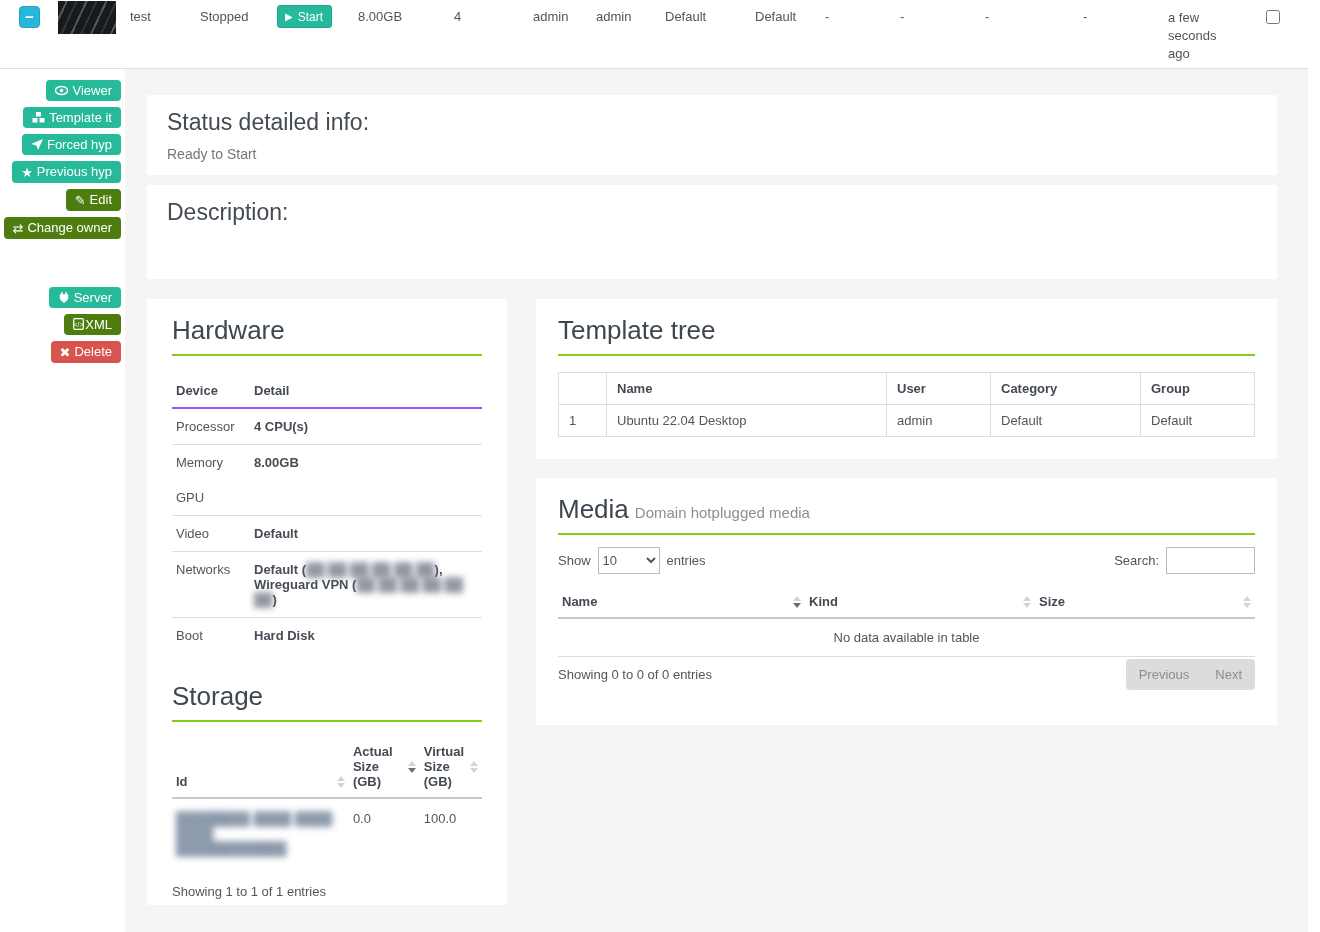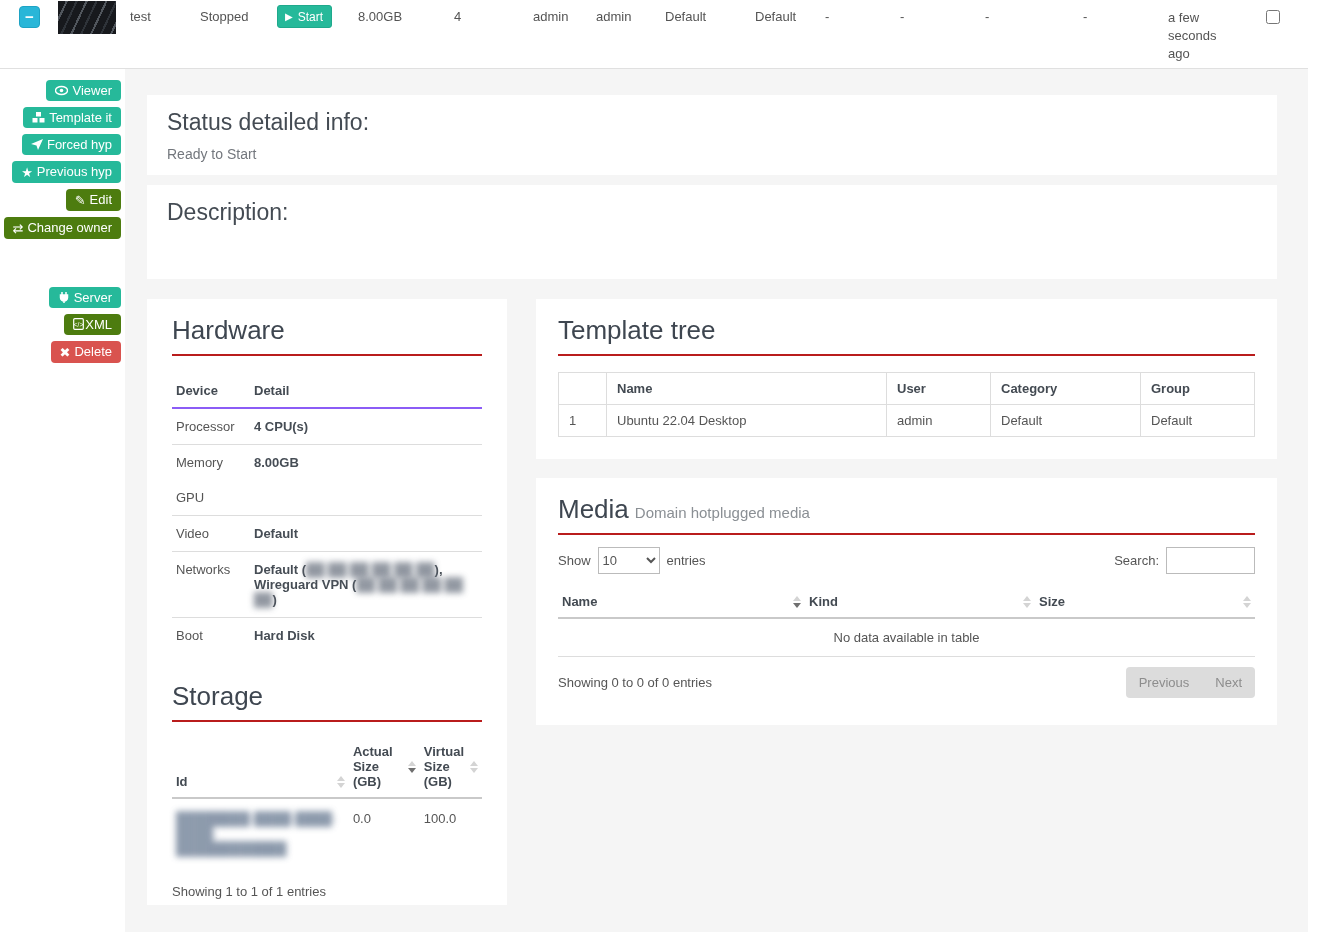--- a/index.html
+++ b/index.html
@@ -34,21 +34,21 @@
   
   .card { position:absolute; background:#fff; }
   #status-card { left:147px; top:95px;  width:1130px; height:80px; padding:14px 20px; }
   #desc-card   { left:147px; top:185px; width:1130px; height:94px; padding:14px 20px; }
   #hw-card     { left:147px; top:299px; width:360px;  height:606px; padding:16px 25px; }
   #tt-card     { left:536px; top:299px; width:741px;  height:160px; padding:16px 22px; }
   #media-card  { left:536px; top:478px; width:741px;  height:247px; padding:16px 22px; }
 
   .panel-title { font-size:23px; font-weight:400; color:#444b53; }
   .panel-sub   { font-size:14px; color:#73777d; margin-top:10px; }
-  h2.sec-title { font-size:26px; font-weight:400; color:#3e4650; padding-bottom:8px; border-bottom:2px solid #b91c1c; }
+  h2.sec-title { font-size:26px; font-weight:400; color:#3e4650; padding-bottom:8px; border-bottom:2px solid #84cc16; }
   .sub-inline  { font-size:15px; color:#8a8f94; font-weight:400; margin-left:6px; }
 
   
   table { border-collapse:collapse; font-size:13px; color:#555; }
   .sort-arrows { display:inline-flex; flex-direction:column; gap:2px; margin-left:6px; vertical-align:middle; }
   .tri-up   { width:0; height:0; border-left:4px solid transparent; border-right:4px solid transparent; border-bottom:5px solid #d4d4d4; }
   .tri-down { width:0; height:0; border-left:4px solid transparent; border-right:4px solid transparent; border-top:5px solid #d4d4d4; }
   .tri-active.tri-down { border-top-color:#6f6f6f; }
 
   
@@ -75,21 +75,21 @@
   
   #media-controls { display:flex; justify-content:space-between; align-items:flex-end; margin-top:12px; font-size:13px; color:#555; }
   #media-show { display:flex; align-items:center; gap:7px; }
   #page-size-select { width:62px; height:27px; font-size:13px; color:#555; border:1px solid #bbb; background:#fff; font-family:inherit; }
   #media-search { display:flex; align-items:center; gap:7px; }
   #search-input { width:89px; height:27px; border:1px solid #bbb; padding:2px 6px; font-size:13px; font-family:inherit; }
   #media-table { width:100%; margin-top:12px; }
   #media-table th { text-align:left; font-weight:bold; color:#434a52; padding:8px 4px; border-bottom:2px solid #c9c9c9; }
   #media-table th .th-flex { display:flex; align-items:center; justify-content:space-between; }
   #media-table td.empty { text-align:center; padding:11px 4px; border-bottom:1px solid #ddd; color:#555; }
-  #media-footer { display:flex; justify-content:space-between; align-items:center; margin-top:10px; }
+  #media-footer { display:flex; justify-content:space-between; align-items:center; margin-top:2px; }
   #pagination { background:#dcdcdc; border-radius:4px; display:flex;justify-content:center; }
   .page-btn { color:#8d8d8d; font-size:13px; padding:8px 13px; cursor:default; background:none; border:none; font-family:inherit; }
 </style>
 </head>
 <body>
 
 <div id="top-row">
   <div id="collapse-btn"><span>−</span></div>
   <div id="thumb"></div>
   <span class="cell" style="left:130px">test</span>

